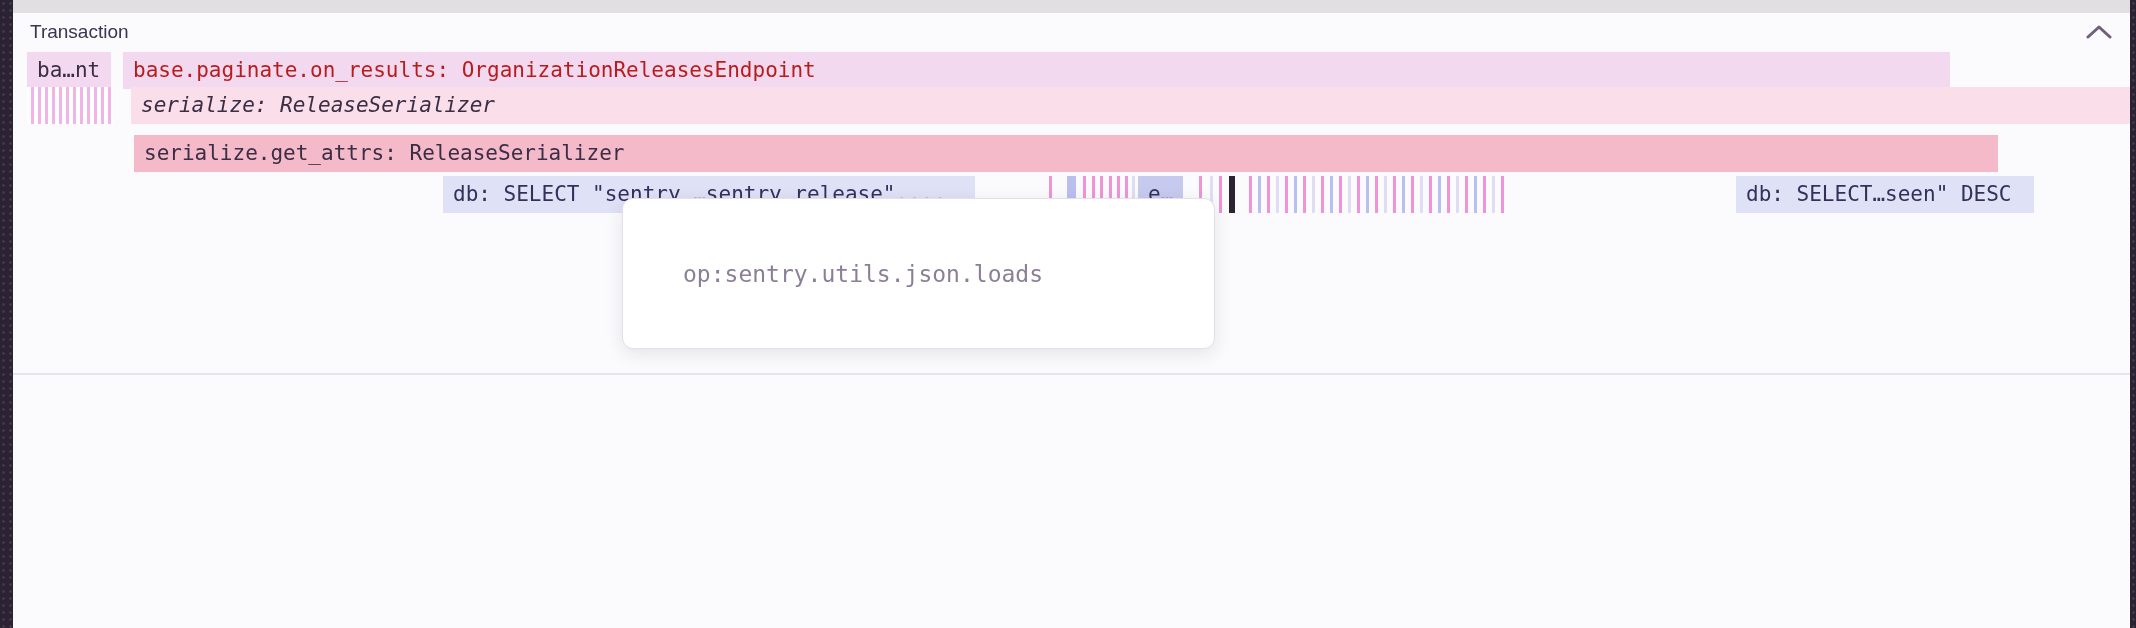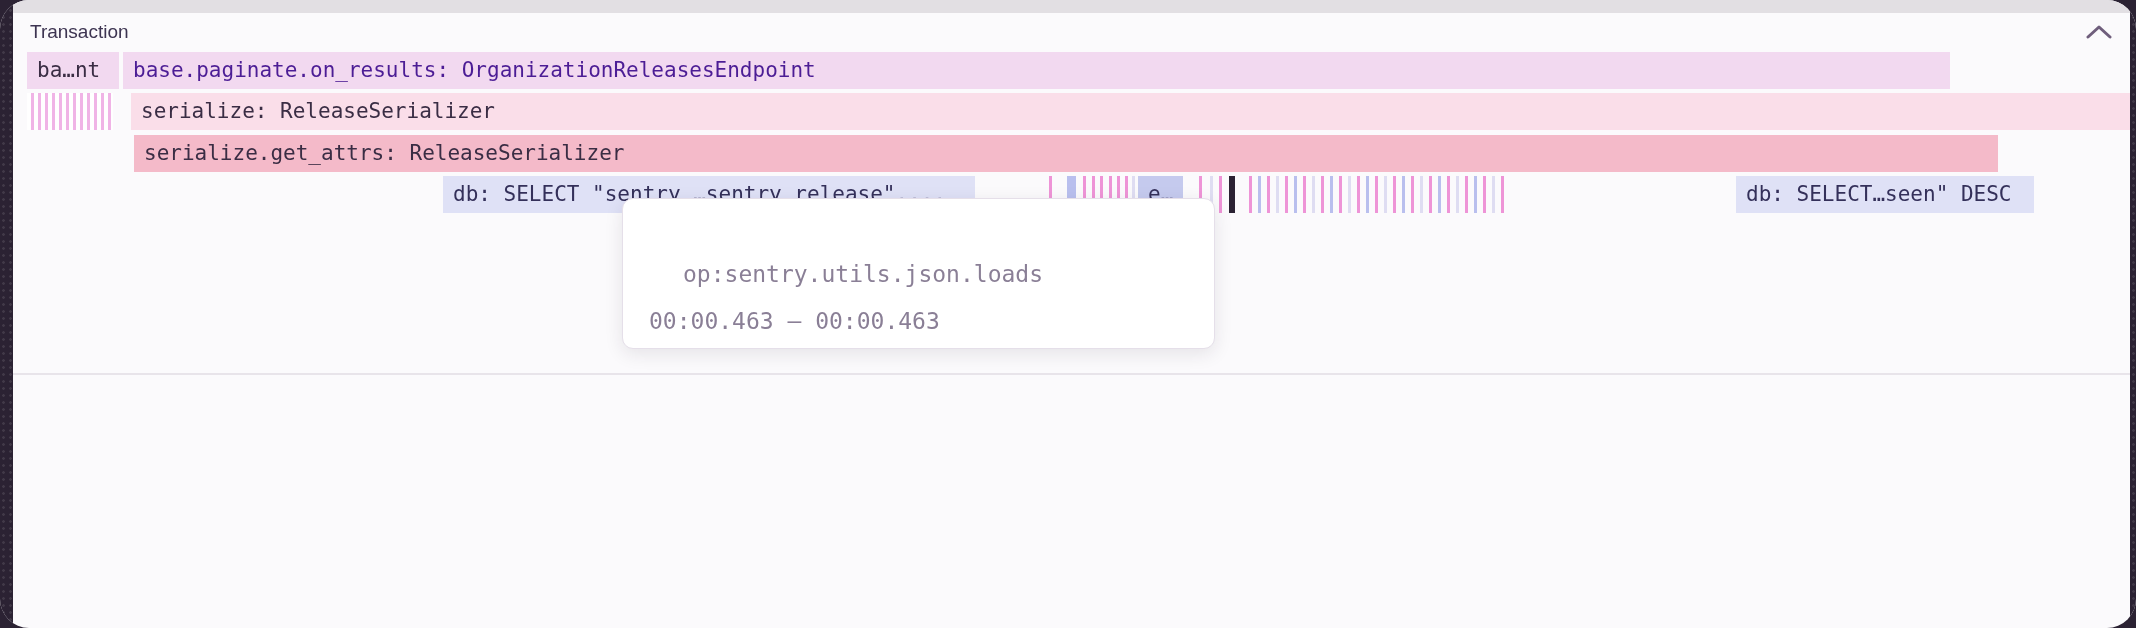--- a/index.html
+++ b/index.html
@@ -1,17 +1,17 @@
 <!DOCTYPE html>
 <html><head>
 <meta charset="utf-8">
 <style>
   html,body{margin:0;padding:0;background:#2b2233;}
   .stage{position:relative;width:2136px;height:628px;background:#fbfafc;overflow:hidden;
-         font-family:"Liberation Sans",sans-serif;border-radius:29px;}
+         font-family:"Liberation Sans",sans-serif;}
   .edge{position:absolute;top:0;bottom:0;background:#2b2233;
         background-image:radial-gradient(rgba(255,255,255,0.10) 1px,transparent 1.6px);
         background-size:7px 7px;}
   .edge.left{left:0;width:13px;}
   .edge.right{right:0;width:6px;}
   .topstrip{position:absolute;left:13px;right:6px;top:0;height:13px;background:#e2dfe3;}
   .panel{position:absolute;left:13px;right:6px;}
 
   
   .tx-header{position:absolute;left:0;right:0;top:13px;height:37px;background:#fbfafc;}
@@ -49,24 +49,24 @@
     <div class="tx-header">
       <div class="tx-title">Transaction</div>
       <div class="collapse-btn">
         <svg width="26" height="16" viewBox="0 0 26 16">
           <polyline points="2,13 13,3 24,13" fill="none" stroke="#6f5e7c" stroke-width="3" stroke-linecap="round" stroke-linejoin="round"></polyline>
         </svg>
       </div>
     </div>
     <div id="tx-rows">
         <div class="t-row" style="top: 52px;">
-          <div class="span-bar" style="left: 14px; width: 92px; background: rgb(242, 217, 240); color: rgb(58, 45, 68);">ba…nt</div>
-          <div class="span-bar" style="left: 110px; width: 1827px; background: rgb(242, 217, 240); color: #4c1d95;">base.paginate.on_results: OrganizationReleasesEndpoint</div>
+          <div class="span-bar" style="left: 14px; width: 84px; background: rgb(242, 217, 240); color: rgb(58, 45, 68);">ba…nt</div>
+          <div class="span-bar" style="left: 110px; width: 1827px; background: rgb(242, 217, 240); color: #b91c1c;">base.paginate.on_results: OrganizationReleasesEndpoint</div>
         </div>
-        <div class="t-row" style="top: 93px;">
+        <div class="t-row" style="top: 87px; font-style: italic;">
           <div class="hatch-box" style="left: 14px; width: 86px;"></div>
           <div class="span-bar" style="left: 118px; width: 1999px; background: rgb(250, 222, 233); color: rgb(58, 45, 68);">serialize: ReleaseSerializer</div>
         </div>
         <div class="t-row" style="top: 135px;">
           <div class="span-bar" style="left: 121px; width: 1864px; background: rgb(244, 186, 201); color: rgb(58, 45, 68);">serialize.get_attrs: ReleaseSerializer</div>
         </div>
         <div class="t-row" style="top: 176px;">
           <div class="span-bar" style="left: 430px; width: 532px; background: rgb(223, 225, 246); color: rgb(52, 48, 90);">db: SELECT "sentry_…sentry_release"....</div>
           <div class="span-bar" style="left: 1125px; width: 45px; background: rgb(197, 202, 238); color: rgb(52, 48, 90);">e…</div>
           <div class="span-bar" style="left: 1723px; width: 298px; background: rgb(223, 225, 246); color: rgb(52, 48, 90);">db: SELECT…seen" DESC</div>
@@ -110,21 +110,20 @@
           <div class="tick" style="left: 1452px; width: 3px; background: rgb(238, 148, 215);"></div>
           <div class="tick" style="left: 1461px; width: 3px; background: rgb(185, 191, 238);"></div>
           <div class="tick" style="left: 1470px; width: 3px; background: rgb(238, 148, 215);"></div>
           <div class="tick" style="left: 1479px; width: 3px; background: rgb(223, 221, 242);"></div>
           <div class="tick" style="left: 1488px; width: 3px; background: rgb(238, 148, 215);"></div>
         </div>
       </div>
 
     <div class="tooltip">
       <div class="tt-op">op:sentry.utils.json.loads</div>
-      <div class="tt-range">00:00.463 — 00:00.463</div>
     </div>
   </div>
 
   <div class="divider"></div>
 
   <div class="panel" style="top:373px;height:255px;">
     
     
   </div>
 

